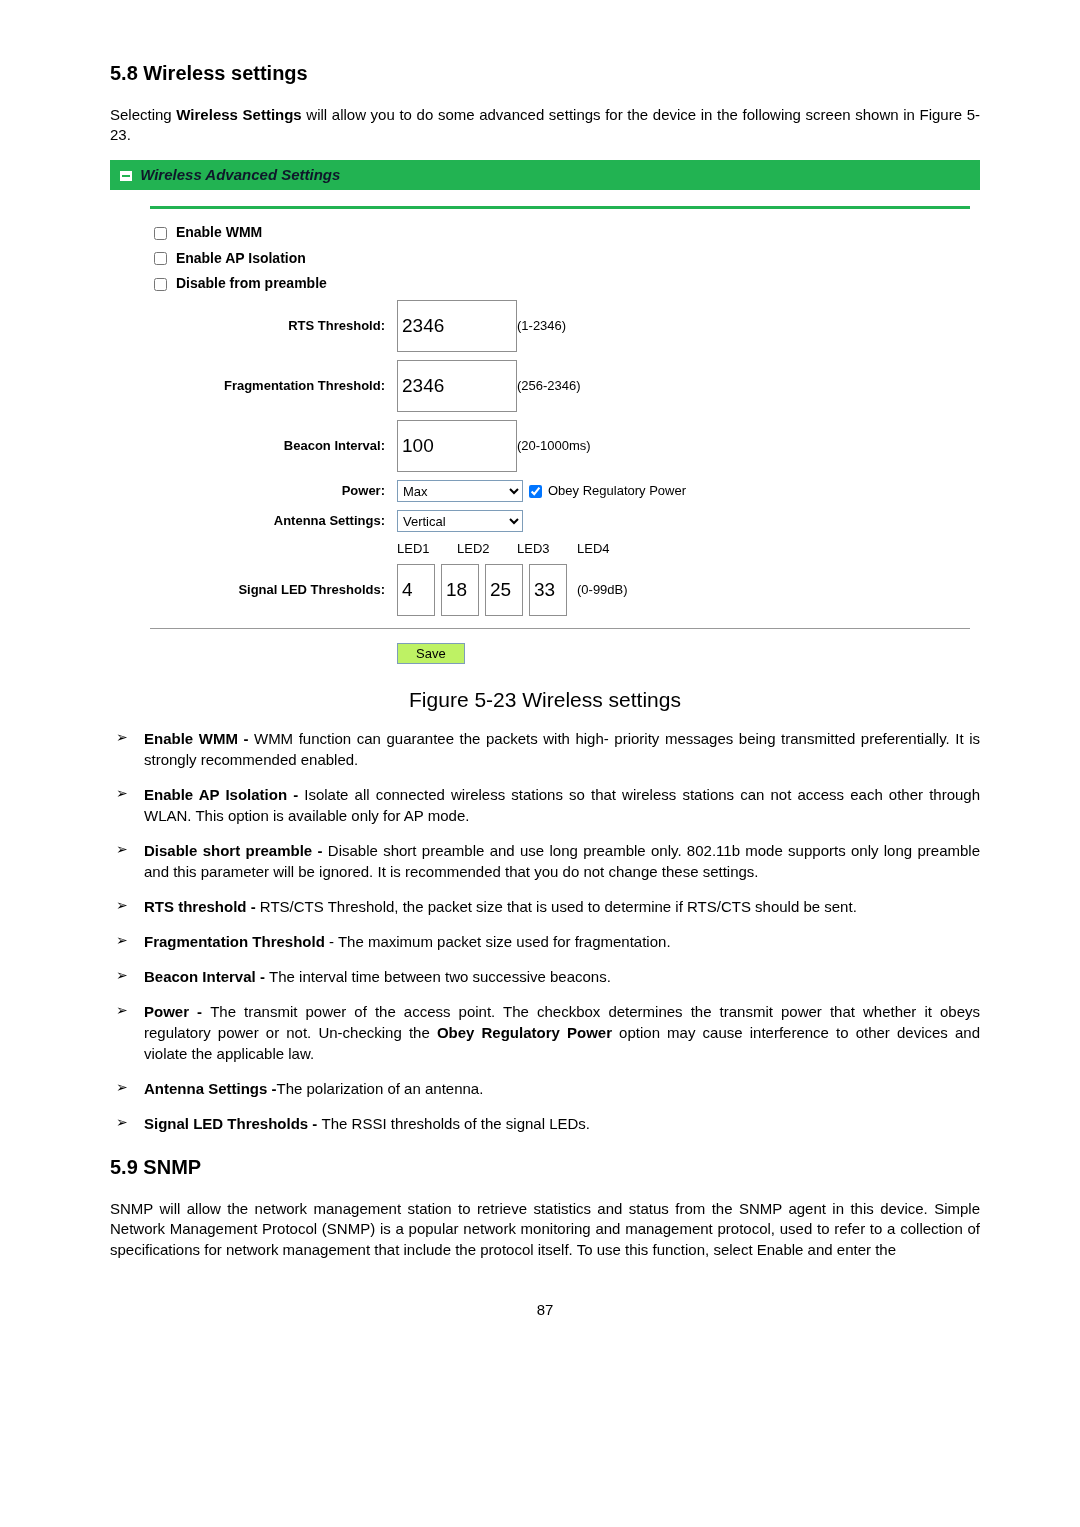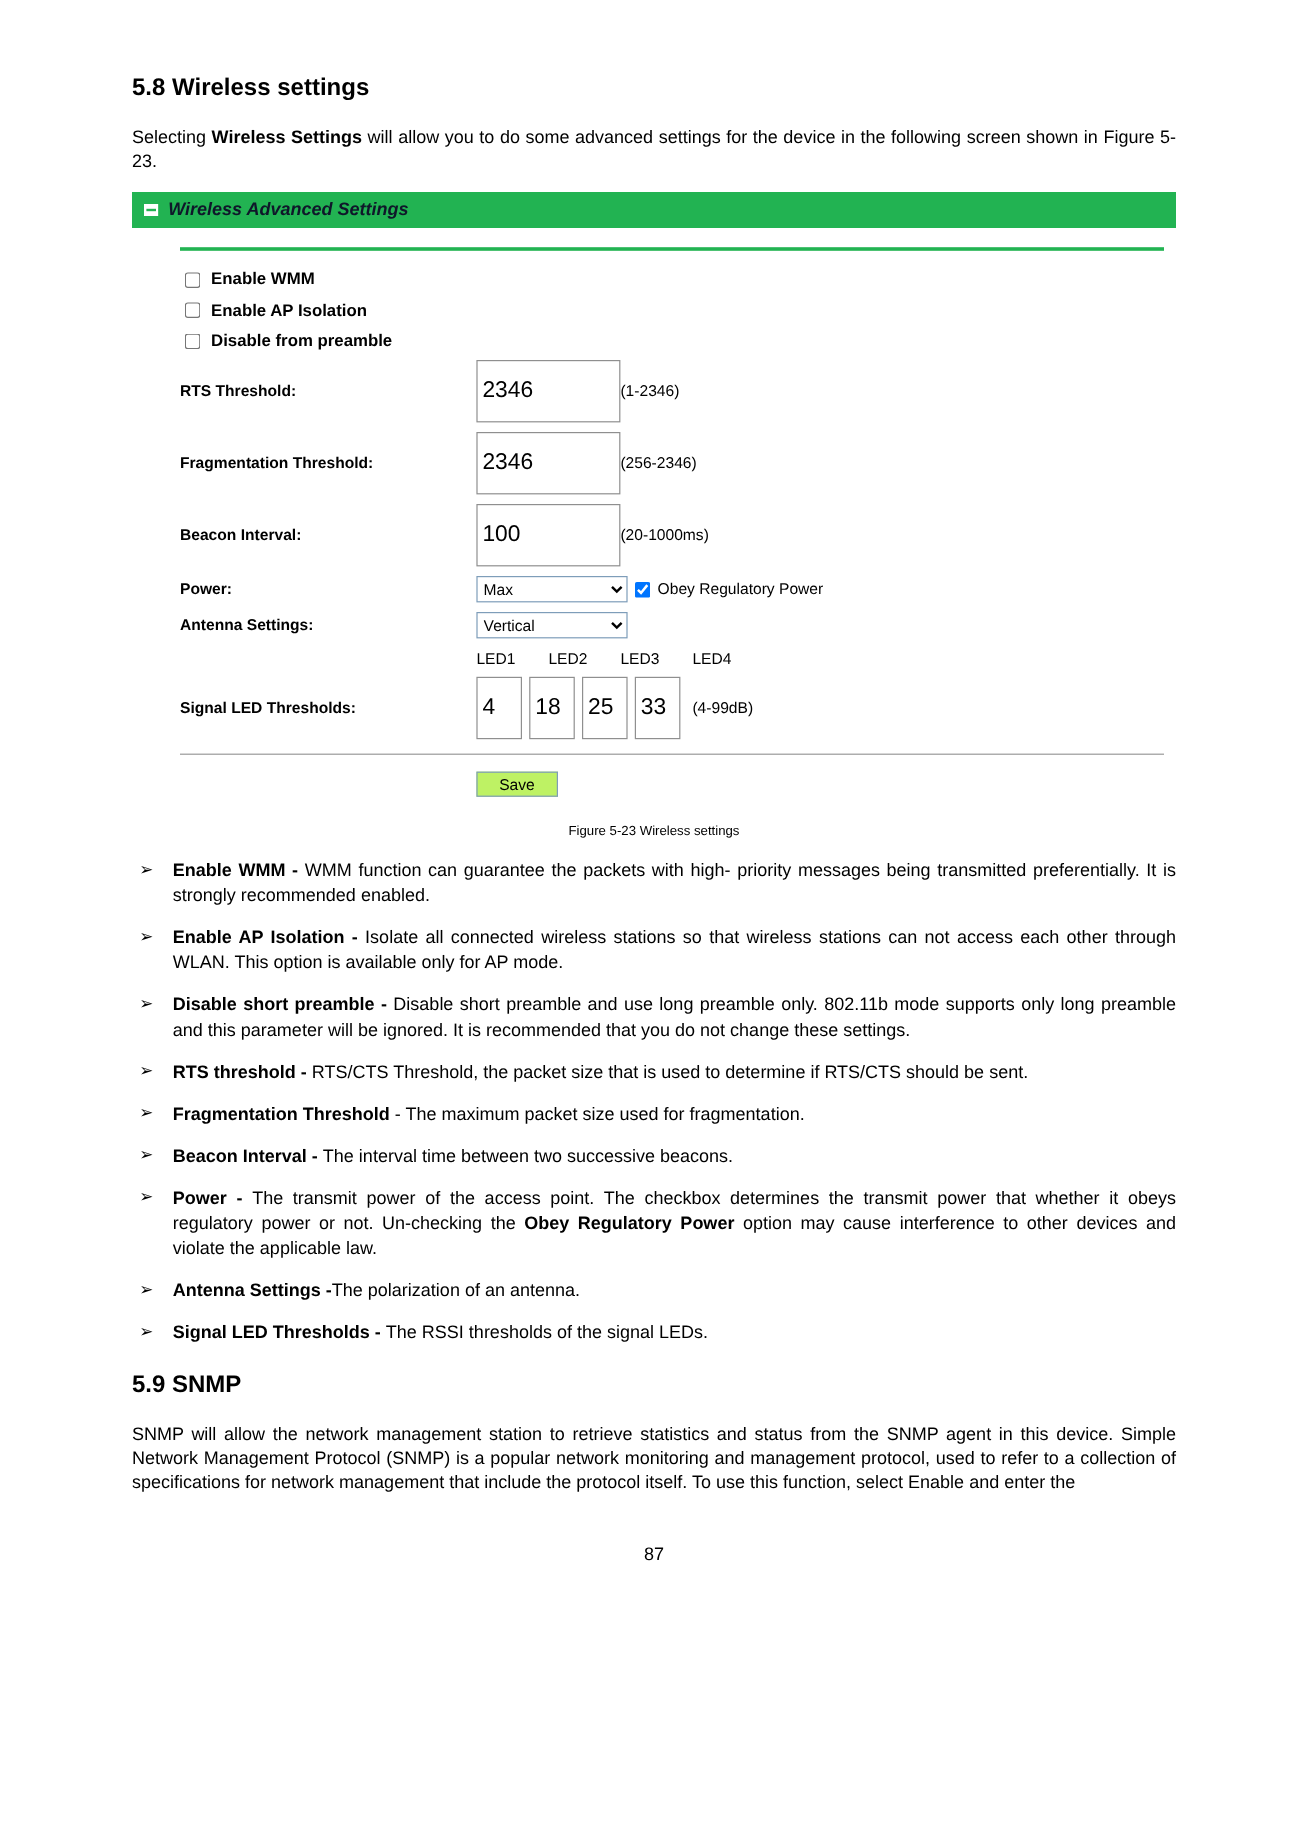--- a/index.html
+++ b/index.html
@@ -55,21 +55,21 @@
     margin-right: 5px;
   }
   .form-row {
     display: flex;
     align-items: center;
     margin-bottom: 8px;
     font-size: 13px;
   }
   .form-label {
     width: 235px;
-    text-align: left;
+    text-align: right;
     font-weight: bold;
     padding-right: 12px;
     font-size: 13px;
   }
   .form-input {
     border: 1px solid #8f8f8f;
     padding: 16px 4px;
     font-size: 19px;
     height: 18px;
     box-sizing: content-box;
@@ -102,21 +102,21 @@
     border: 1px solid #7e9db9;
     background: #bef264;
     padding: 2px 18px;
     font-size: 13px;
     margin-left: 247px;
     margin-bottom: 12px;
     cursor: pointer;
   }
   .fig-caption {
     text-align: center;
-    font-size: 11px;
+    font-size: 21px;
     margin: 8px 0 14px 0;
   }
   ul.bullets {
     list-style: none;
     padding: 0;
     margin: 0 0 20px 0;
   }
   ul.bullets li {
     position: relative;
     padding-left: 34px;
@@ -213,21 +213,21 @@
         <span>LED4</span>
       </div>
     </div>
 
     <div class="form-row">
       <div class="form-label">Signal LED Thresholds:</div>
       <input class="form-input small-in" value="4" style="">
       <input class="form-input small-in" value="18" style="">
       <input class="form-input small-in" value="25" style="">
       <input class="form-input small-in" value="33" style="">
-      <span class="hint" style="margin-left:4px">(4-99dB)</span>
+      <span class="hint" style="margin-left:4px">(0-99dB)</span>
     </div>
 
     <div class="divider"></div>
 
     <button class="save-btn">Save</button>
   </div>
 </div>
 
 <div class="fig-caption">Figure 5-23 Wireless settings</div>
 

